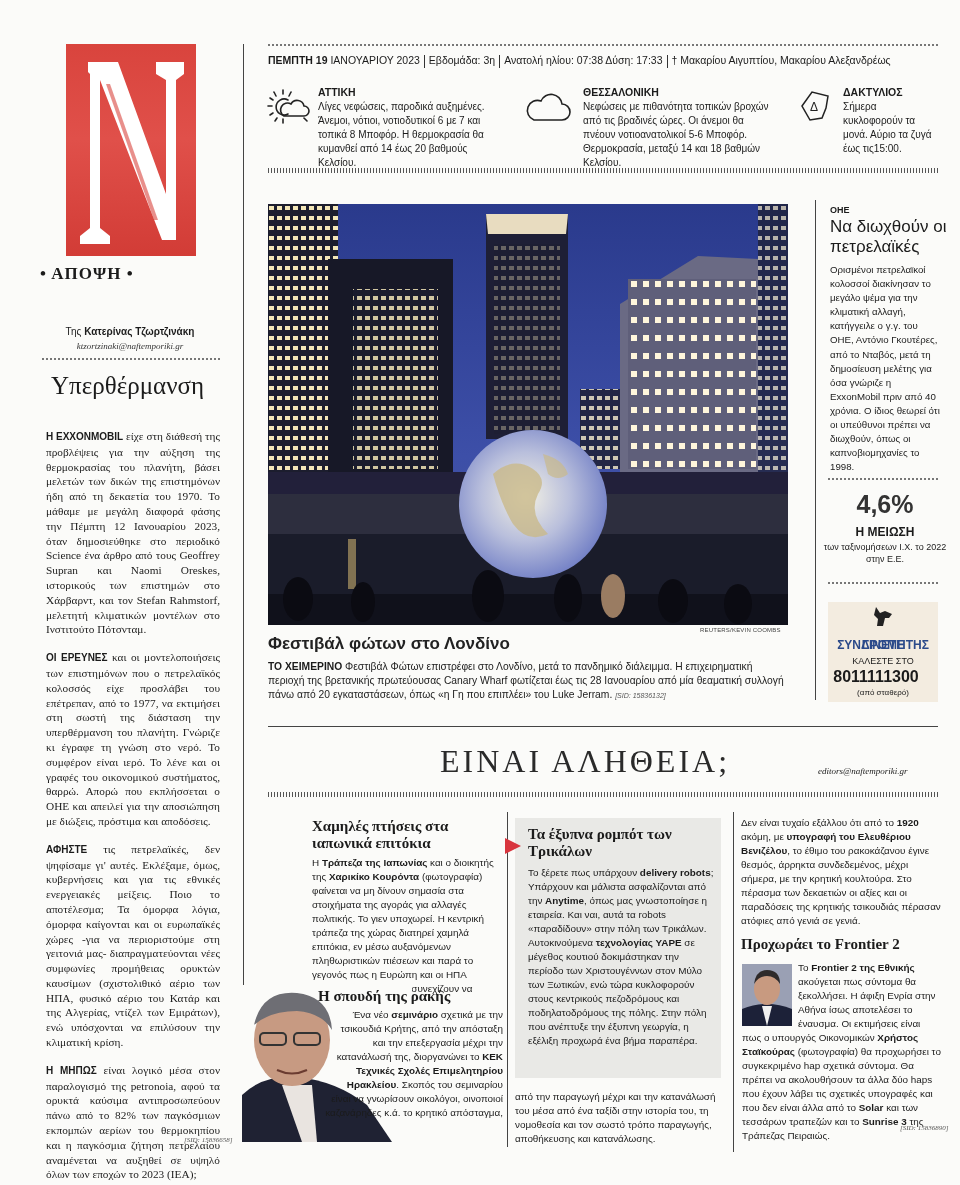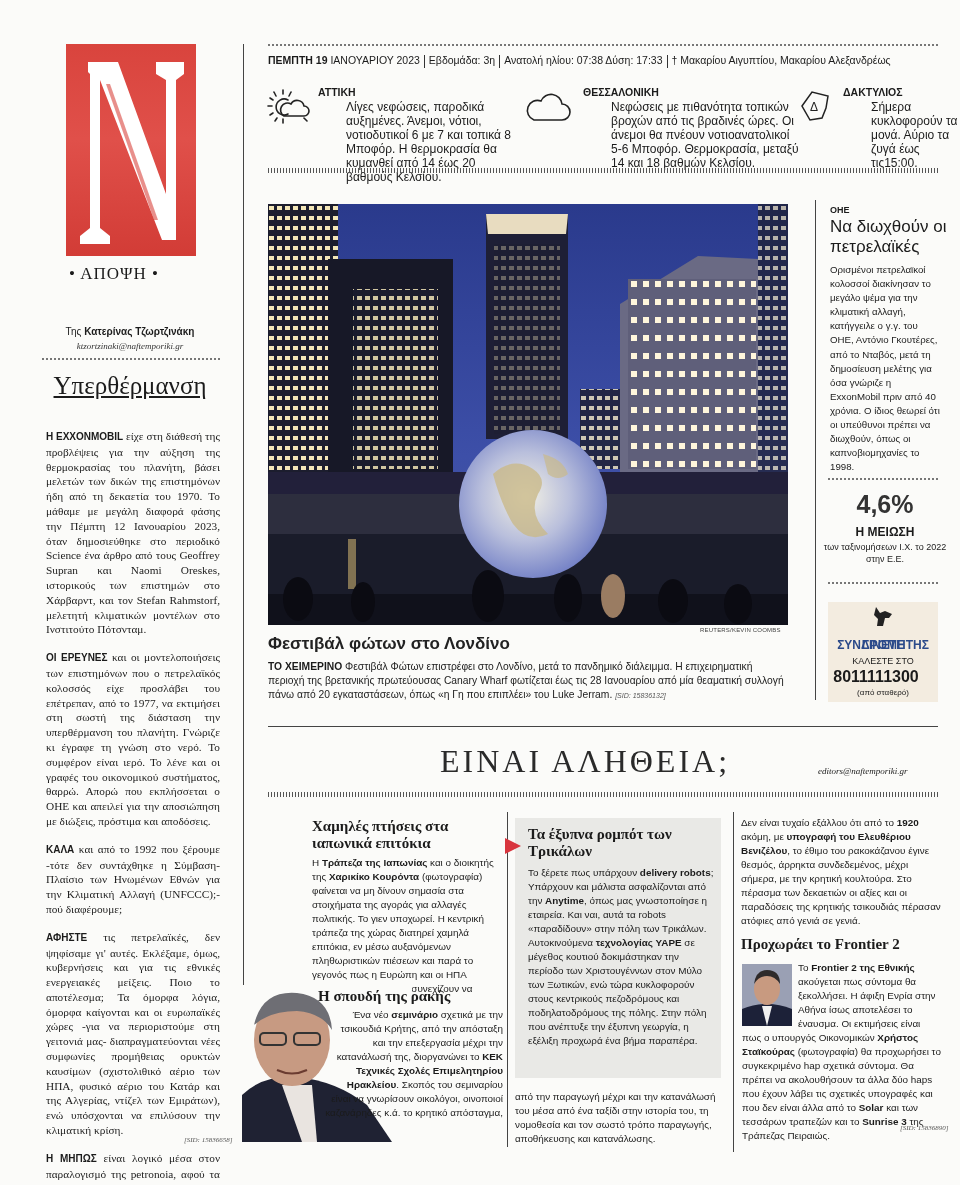--- a/index.html
+++ b/index.html
@@ -6,35 +6,35 @@
   body{width:960px;height:1185px;position:relative;overflow:hidden;color:#1b1b1b;font-family:"Liberation Sans",sans-serif;}
   .abs{position:absolute;}
   .serif{font-family:"Liberation Serif","DejaVu Serif",serif;}
   .sans{font-family:"Liberation Sans","DejaVu Sans",sans-serif;}
   .vrule{position:absolute;width:1px;background:#444;}
   .dots{position:absolute;height:0;border-top:2px dotted #777;}
   .hatch{position:absolute;height:5px;background:repeating-linear-gradient(90deg,#555 0 1px,transparent 1px 3px);}
   
   #logo{left:66px;top:44px;width:130px;height:212px;background:linear-gradient(180deg,#d9443d 0%,#e0504a 45%,#d23c36 100%);}
   #logo svg{position:absolute;left:0;top:0;}
-  #section-label{left:24px;top:264px;width:180px;text-align:center;font-size:17px;letter-spacing:1px;}
+  #section-label{left:40px;top:264px;width:180px;text-align:left;font-size:17px;letter-spacing:1px;font-weight:bold;}
   #byline{left:40px;top:326px;width:180px;text-align:center;font-size:10px;}
   #byline b{font-weight:700;}
   #byline-email{left:40px;top:341px;width:180px;text-align:center;font-size:9px;font-style:italic;color:#333;}
-  #opinion-title{left:40px;top:372px;width:180px;text-align:center;font-size:25px;text-decoration:underline;}
+  #opinion-title{left:24px;top:372px;width:180px;text-align:right;font-size:25px;}
   #opinion-body{left:33px;top:416px;width:200px;font-size:11.3px;line-height:14.8px;text-align:justify;}
   #opinion-body p{margin:13px;}
   #opinion-body .lead{font-family:"Liberation Sans",sans-serif;font-weight:700;font-size:10px;}
   .sid{font-size:7px;font-style:italic;color:#555;}
   
   #dateline{left:268px;top:54px;font-size:10.5px;white-space:nowrap;}
   #dateline b{font-weight:700;}
   #dateline .sep{display:inline-block;width:1px;height:13px;background:#333;vertical-align:middle;margin:0 4px;}
   .wx-title{font-weight:700;font-size:10.5px;}
-  .wx-text{font-size:12px;line-height:14px;margin-left:28px;}
+  .wx-text{font-size:10px;line-height:14px;}
   
   #photo{left:268px;top:204px;width:520px;height:421px;overflow:hidden;background:#1b2246;}
   #photo-credit{left:700px;top:627px;font-size:6px;color:#444;letter-spacing:0.2px;}
   #photo-title{left:268px;top:634px;font-size:17px;font-weight:700;color:#222;}
   #photo-text{left:268px;top:660px;width:520px;font-size:10.3px;line-height:14.2px;}
   
   #side-kicker{left:830px;top:205px;font-size:9px;font-weight:700;}
   #side-title{left:830px;top:217px;font-size:17px;line-height:20px;}
   #side-text{left:830px;top:263px;width:110px;font-size:9.7px;line-height:14.1px;}
   #stat-value{left:820px;top:490px;width:130px;text-align:center;font-size:25px;font-weight:700;color:#333;}
@@ -61,21 +61,20 @@
 <div id="section-label" class="abs serif">• ΑΠΟΨΗ •</div>
 
 <div id="byline" class="abs sans"><span>Της </span><b>Κατερίνας Τζωρτζινάκη</b></div>
 <div id="byline-email" class="abs serif">ktzortzinaki@naftemporiki.gr</div>
 <div class="dots" style="left:42px;top:358px;width:178px;"></div>
 <div id="opinion-title" class="abs serif">Υπερθέρμανση</div>
 
 <div id="opinion-body" class="abs serif">
     <p><span class="lead">Η EXXONMOBIL</span><span> είχε στη διάθεσή της προβλέψεις για την αύξηση της θερμοκρασίας του πλανήτη, βάσει μελετών των δικών της επιστημόνων ήδη από τη δεκαετία του 1970. Το μάθαμε με μεγάλη διαφορά φάσης την Πέμπτη 12 Ιανουαρίου 2023, όταν δημοσιεύθηκε στο περιοδικό Science ένα άρθρο από τους Geoffrey Supran και Naomi Oreskes, ιστορικούς των επιστημών στο Χάρβαρντ, και τον Stefan Rahmstorf, μελετητή κλιματικών μοντέλων στο Ινστιτούτο Πότσνταμ.</span></p>
     <p><span class="lead">ΟΙ ΕΡΕΥΝΕΣ</span><span> και οι μοντελοποιήσεις των επιστημόνων που ο πετρελαϊκός κολοσσός είχε προσλάβει του επέτρεπαν, από το 1977, να εκτιμήσει στη σωστή της διάσταση την υπερθέρμανση του πλανήτη. Γνώριζε κι έγραφε τη γνώση στο νερό. Το συμφέρον είναι ιερό. Το λένε και οι γραφές του οικονομικού συστήματος, θαρρώ. Απορώ που εκπλήσσεται ο ΟΗΕ και απειλεί για την αποσιώπηση με διώξεις, πρόστιμα και αποδόσεις.</span></p>
-    <p><span class="lead">ΚΑΛΑ</span><span> και από το 1992 που ξέρουμε -τότε δεν συντάχθηκε η Σύμβαση-Πλαίσιο των Ηνωμένων Εθνών για την Κλιματική Αλλαγή (UNFCCC);- πού διαφέρουμε;</span></p>
     <p><span class="lead">ΑΦΗΣΤΕ</span><span> τις πετρελαϊκές, δεν ψηφίσαμε γι' αυτές. Εκλέξαμε, όμως, κυβερνήσεις και για τις εθνικές ενεργειακές μείξεις. Ποιο το αποτέλεσμα; Τα όμορφα λόγια, όμορφα καίγονται και οι ευρωπαϊκές χώρες -για να περιοριστούμε στη γειτονιά μας- διαπραγματεύονται νέες συμφωνίες προμήθειας ορυκτών καυσίμων (σχιστολιθικό αέριο των ΗΠΑ, φυσικό αέριο του Κατάρ και της Αλγερίας, ντίζελ των Εμιράτων), ενώ υπόσχονται να επιλύσουν την κλιματική κρίση.</span></p>
     <p><span class="lead">Η ΜΗΠΩΣ</span><span> είναι λογικό μέσα στον παραλογισμό της petronoia, αφού τα ορυκτά καύσιμα αντιπροσωπεύουν πάνω από το 82% των παγκόσμιων εκπομπών αερίων του θερμοκηπίου και η παγκόσμια ζήτηση πετρελαίου αναμένεται να αυξηθεί σε υψηλό όλων των εποχών το 2023 (IEA);</span></p>
   </div>
 <div class="abs sid serif" style="left:184px;top:1136px;">[SID: 15836658]</div>
 
 <div class="vrule" style="left:243px;top:44px;height:1098px;"></div>
 
 <div class="dots" style="left:268px;top:44px;width:670px;"></div>
 <div id="dateline" class="abs sans">
   <b>ΠΕΜΠΤΗ 19</b><span> ΙΑΝΟΥΑΡΙΟΥ 2023</span><span class="sep"></span><span>Εβδομάδα: 3η</span><span class="sep"></span><span>Ανατολή ηλίου: 07:38 Δύση: 17:33</span><span class="sep"></span><span>† Μακαρίου Αιγυπτίου, Μακαρίου Αλεξανδρέως</span>

